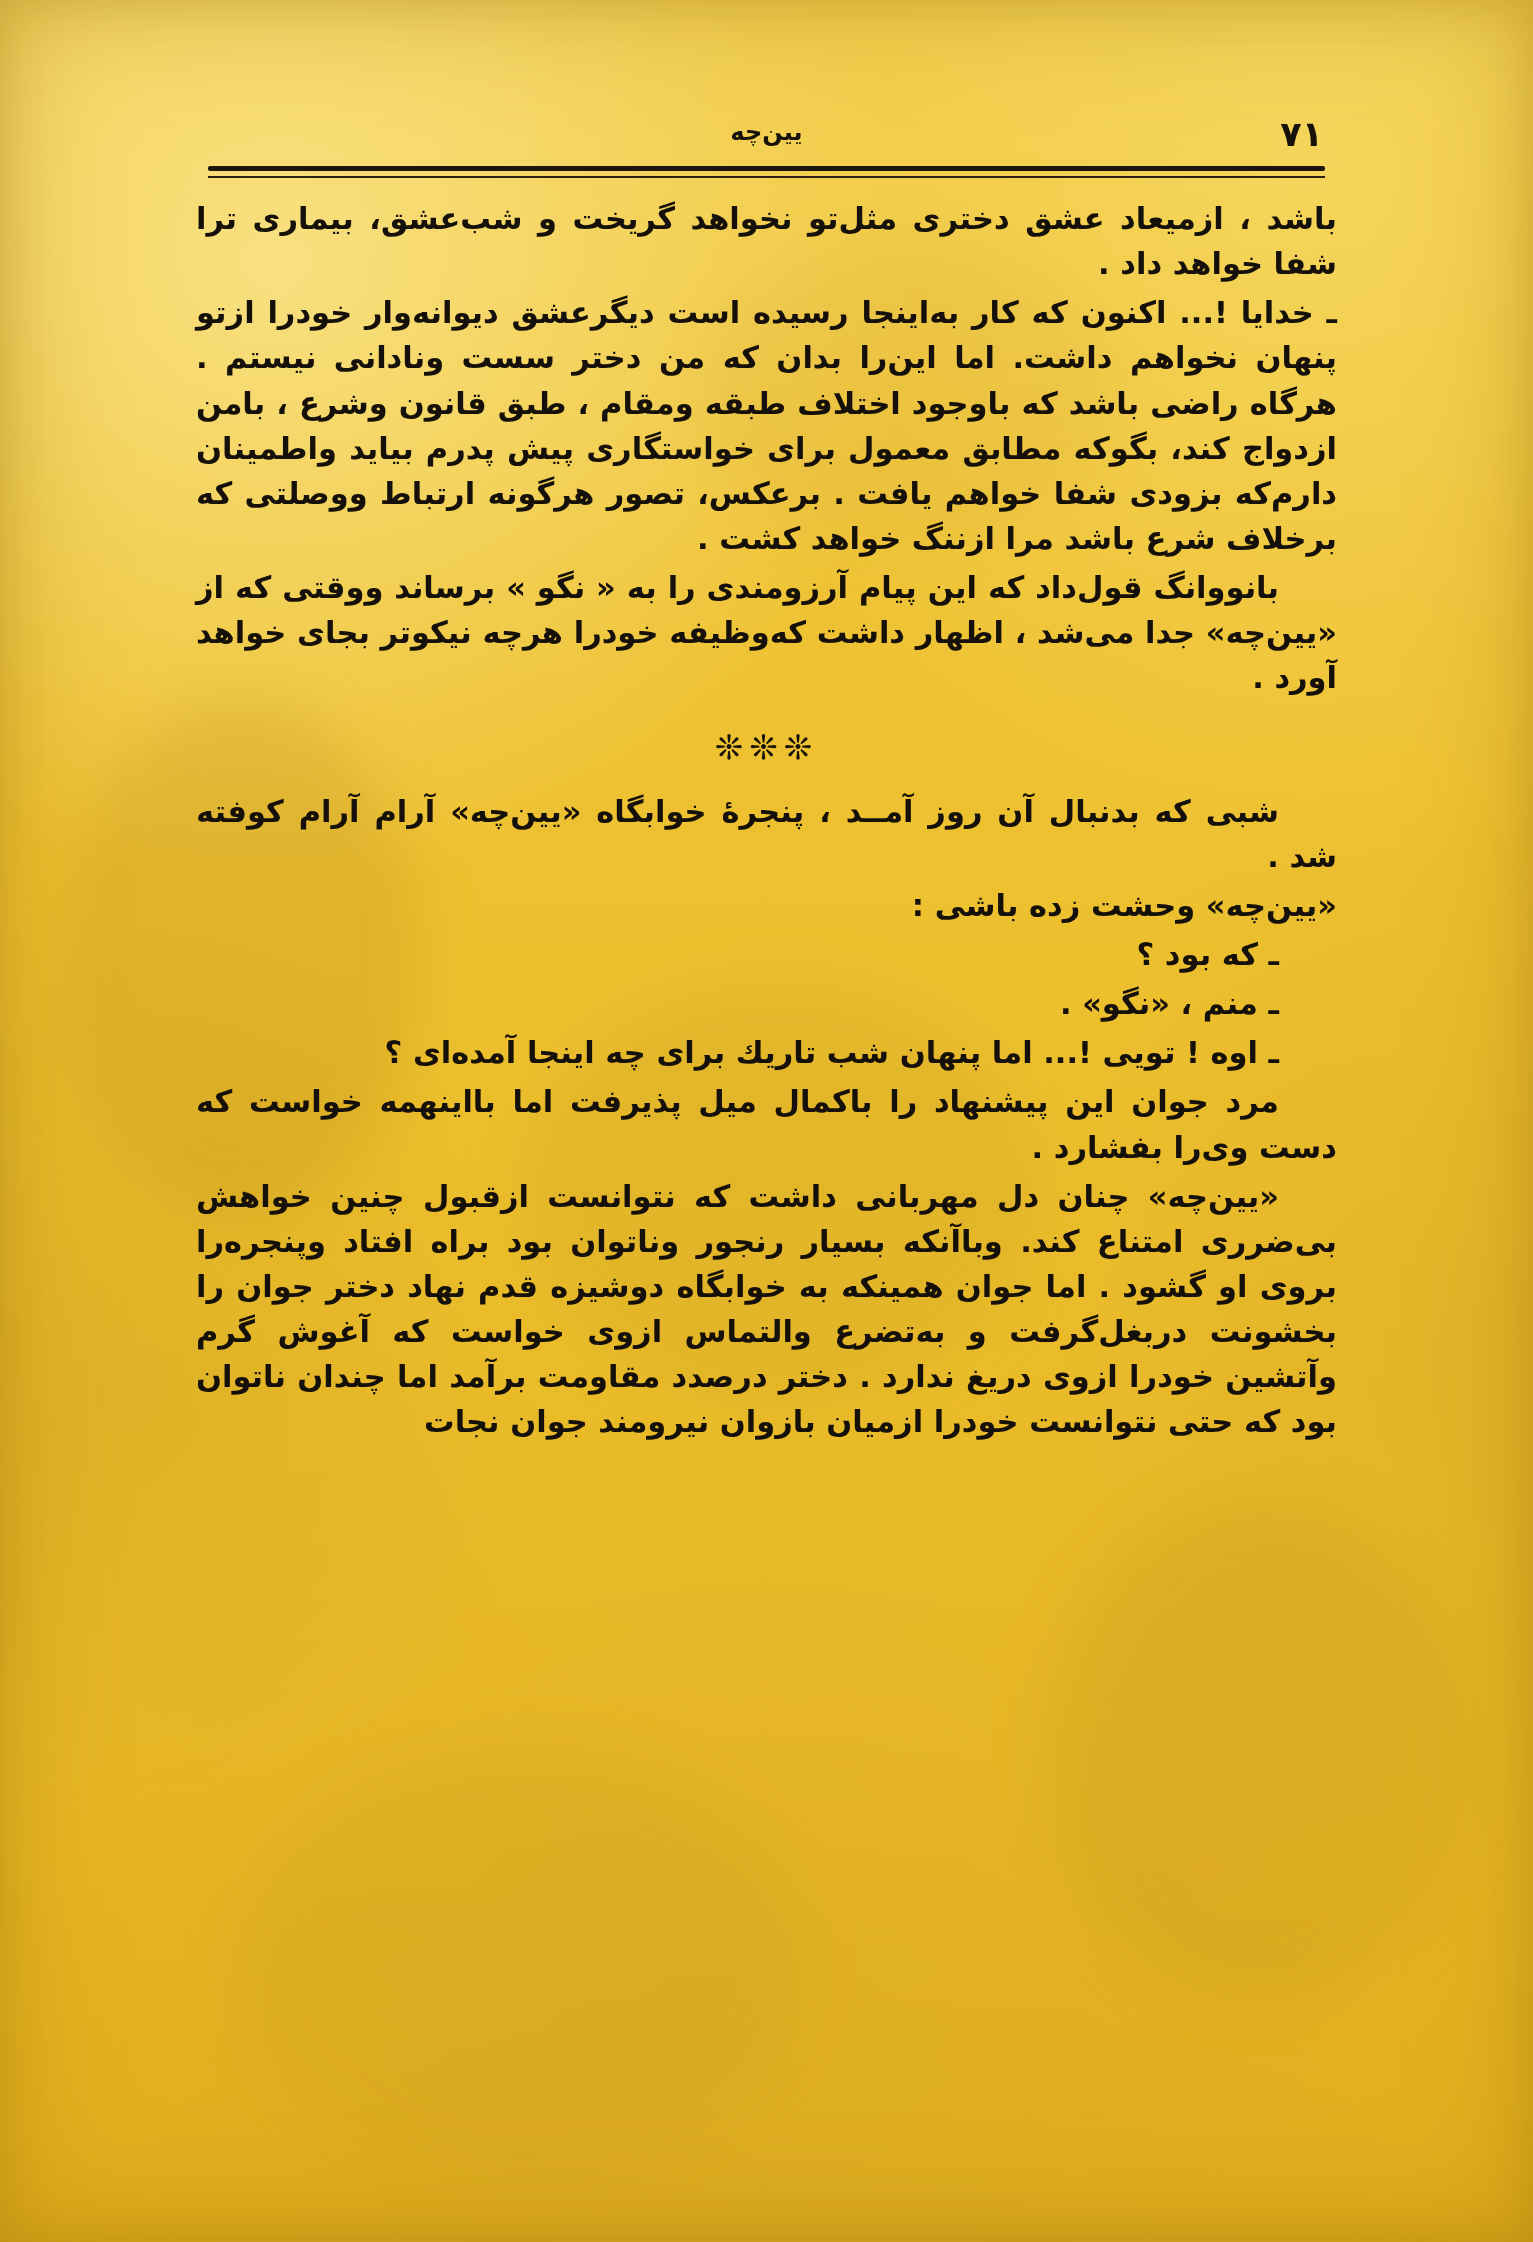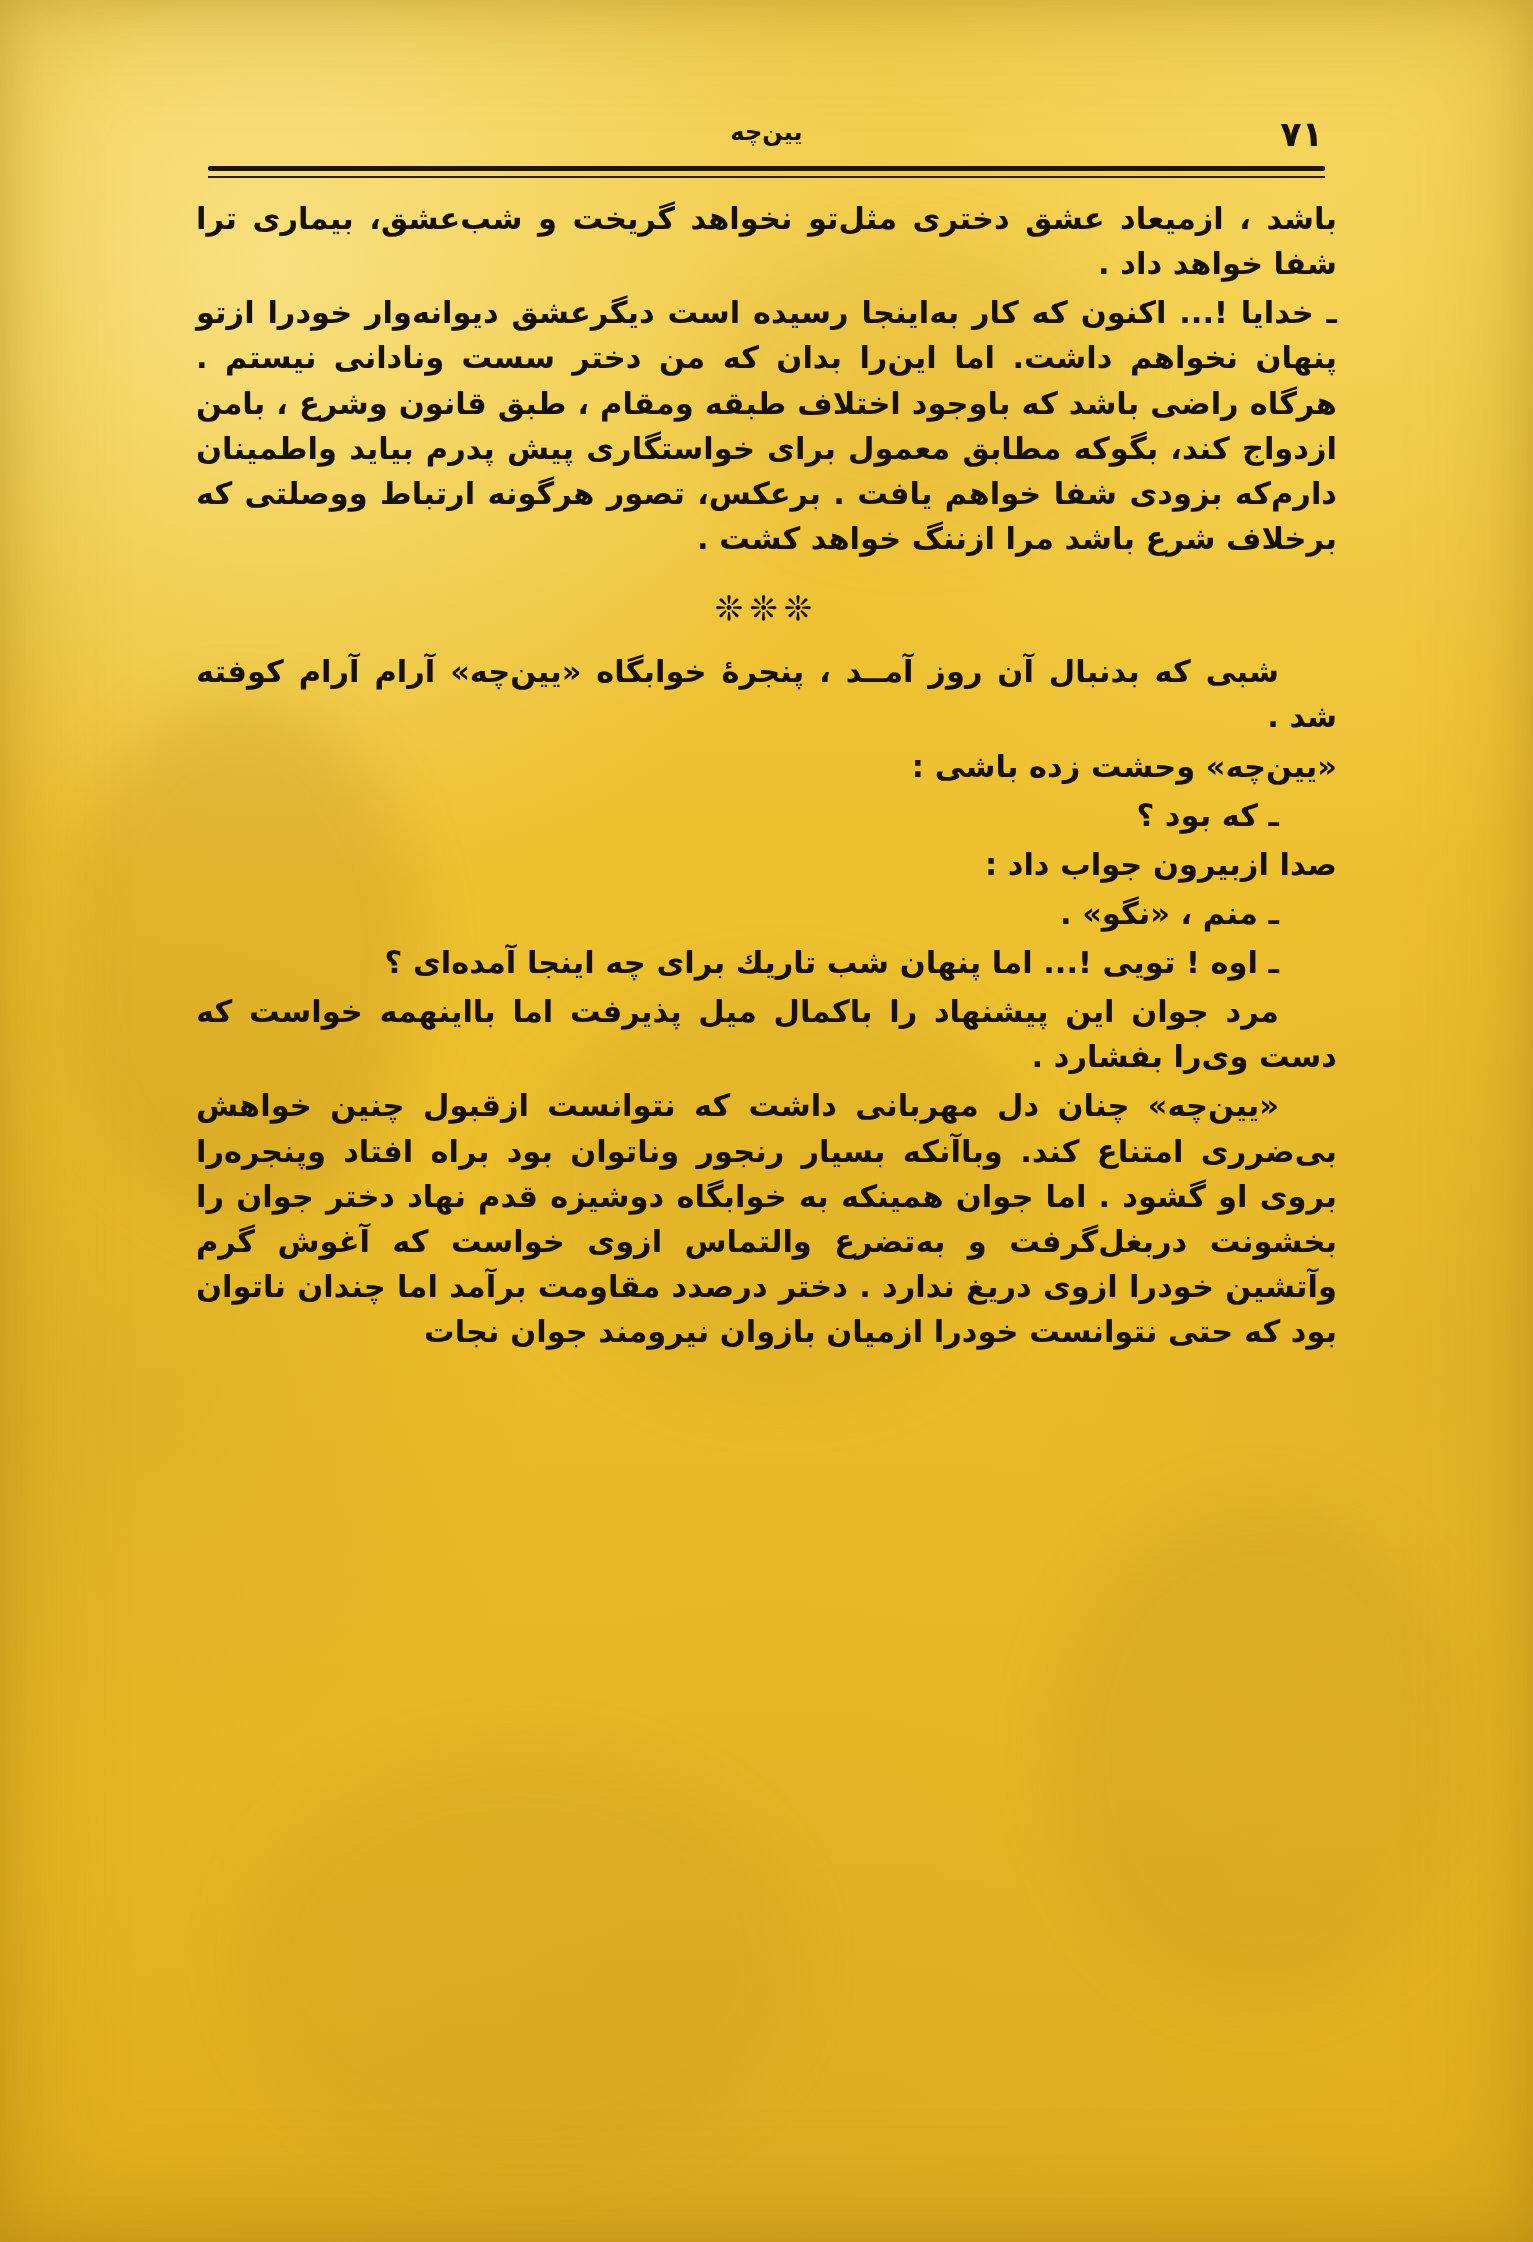--- a/index.html
+++ b/index.html
@@ -148,30 +148,30 @@
     <div class="rule-thin"></div>
   </div>
 
   <div class="body-text">
 
     <p class="blk">باشد ، ازمیعاد عشق دختری مثل‌تو نخواهد گریخت و شب‌عشق، بیماری ترا شفا خواهد داد .</p>
 
 
     <p class="blk">ـ خدایا !... اکنون که کار به‌اینجا رسیده است دیگرعشق دیوانه‌وار خودرا ازتو پنهان نخواهم داشت. اما این‌را بدان که من دختر سست ونادانی نیستم . هرگاه راضی باشد که باوجود اختلاف طبقه ومقام ، طبق قانون وشرع ، بامن ازدواج کند، بگوکه مطابق معمول برای خواستگاری پیش پدرم بیاید واطمینان دارم‌که بزودی شفا خواهم یافت . برعکس، تصور هرگونه ارتباط ووصلتی که برخلاف شرع باشد مرا ازننگ خواهد کشت .</p>
 
+    <p class="indent blk">بانووانگ قول‌داد که این پیام آرزومندی را به « نگو » برساند ووقتی که از «یین‌چه» جدا می‌شد ، اظهار داشت که‌وظیفه خودرا هرچه نیکوتر بجای خواهد آورد .</p>
 
     <div class="divider">❊❊❊</div>
 
     <p class="indent blk">شبی که بدنبال آن روز آمــد ، پنجرهٔ خوابگاه «یین‌چه» آرام آرام کوفته شد .</p>
 
     <p class="blk">«یین‌چه» وحشت زده باشی :</p>
 
     <p class="indent blk">ـ که بود ؟</p>
 
-    <p class="blk">صدا ازبیرون جواب داد :</p>
 
     <p class="indent blk">ـ منم ، «نگو» .</p>
 
 
     <p class="indent blk">ـ اوه ! تویی !... اما پنهان شب تاریك برای چه اینجا آمده‌ای ؟</p>
 
 
     <p class="indent blk">مرد جوان این پیشنهاد را باکمال میل پذیرفت اما بااینهمه خواست که دست وی‌را بفشارد .</p>
 
     <p class="indent blk">«یین‌چه» چنان دل مهربانی داشت که نتوانست ازقبول چنین خواهش بی‌ضرری امتناع کند. وباآنکه بسیار رنجور وناتوان بود براه افتاد وپنجره‌را بروی او گشود . اما جوان همینکه به خوابگاه دوشیزه قدم نهاد دختر جوان را بخشونت دربغل‌گرفت و به‌تضرع والتماس ازوی خواست که آغوش گرم وآتشین خودرا ازوی دریغ ندارد . دختر درصدد مقاومت برآمد اما چندان ناتوان بود که حتی نتوانست خودرا ازمیان بازوان نیرومند جوان نجات</p>

